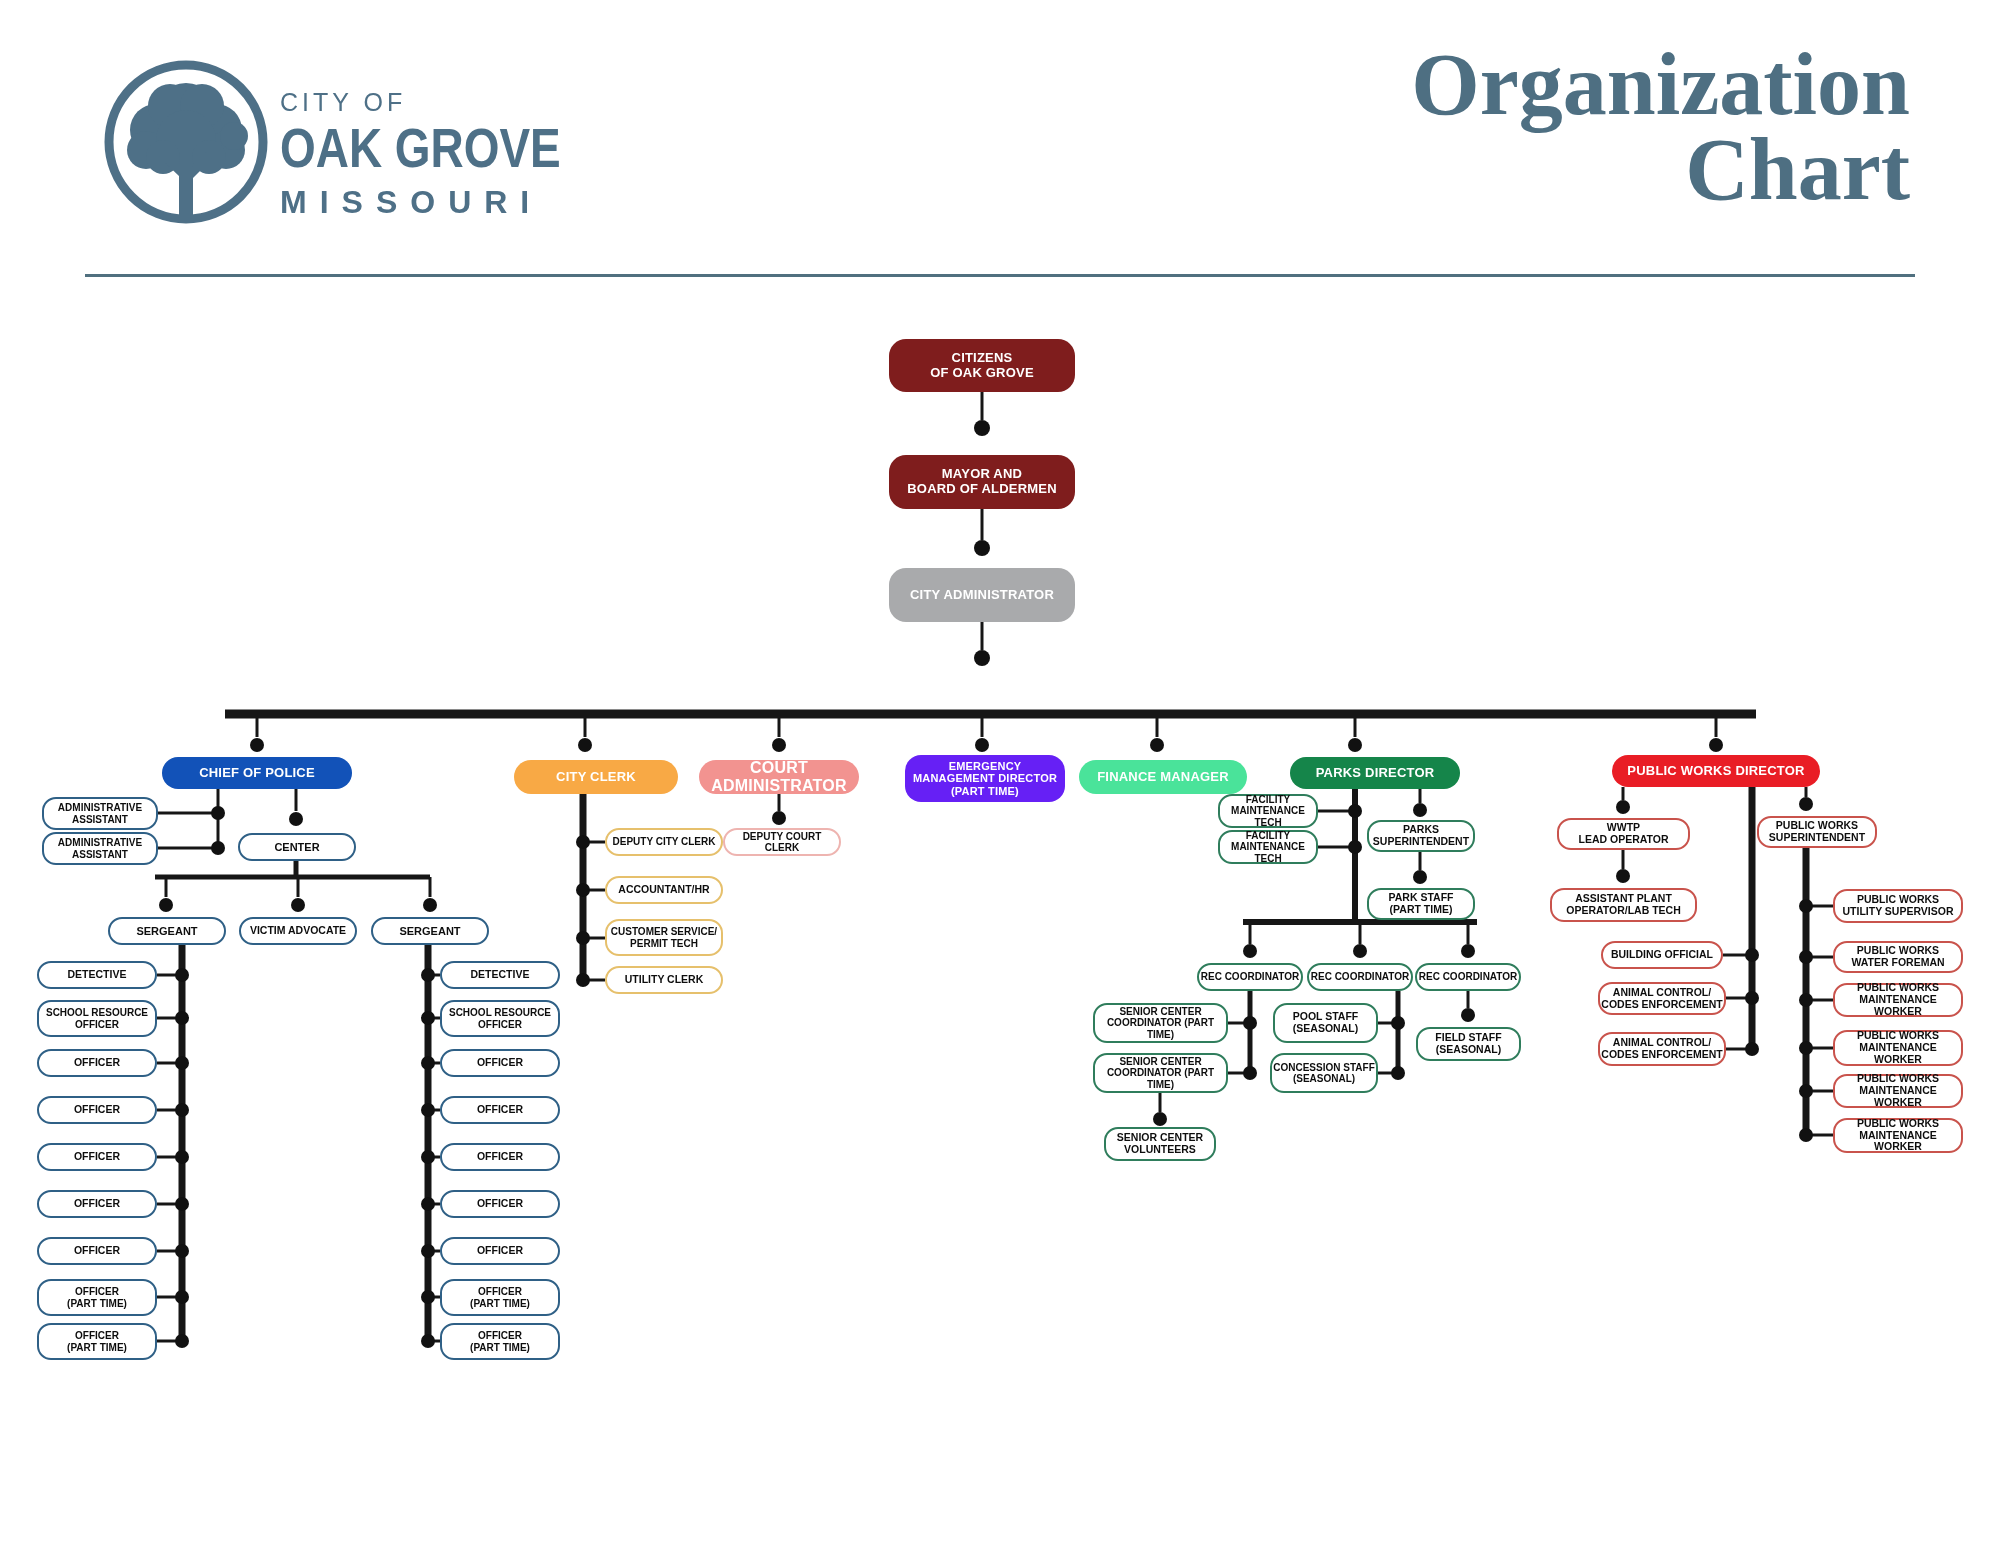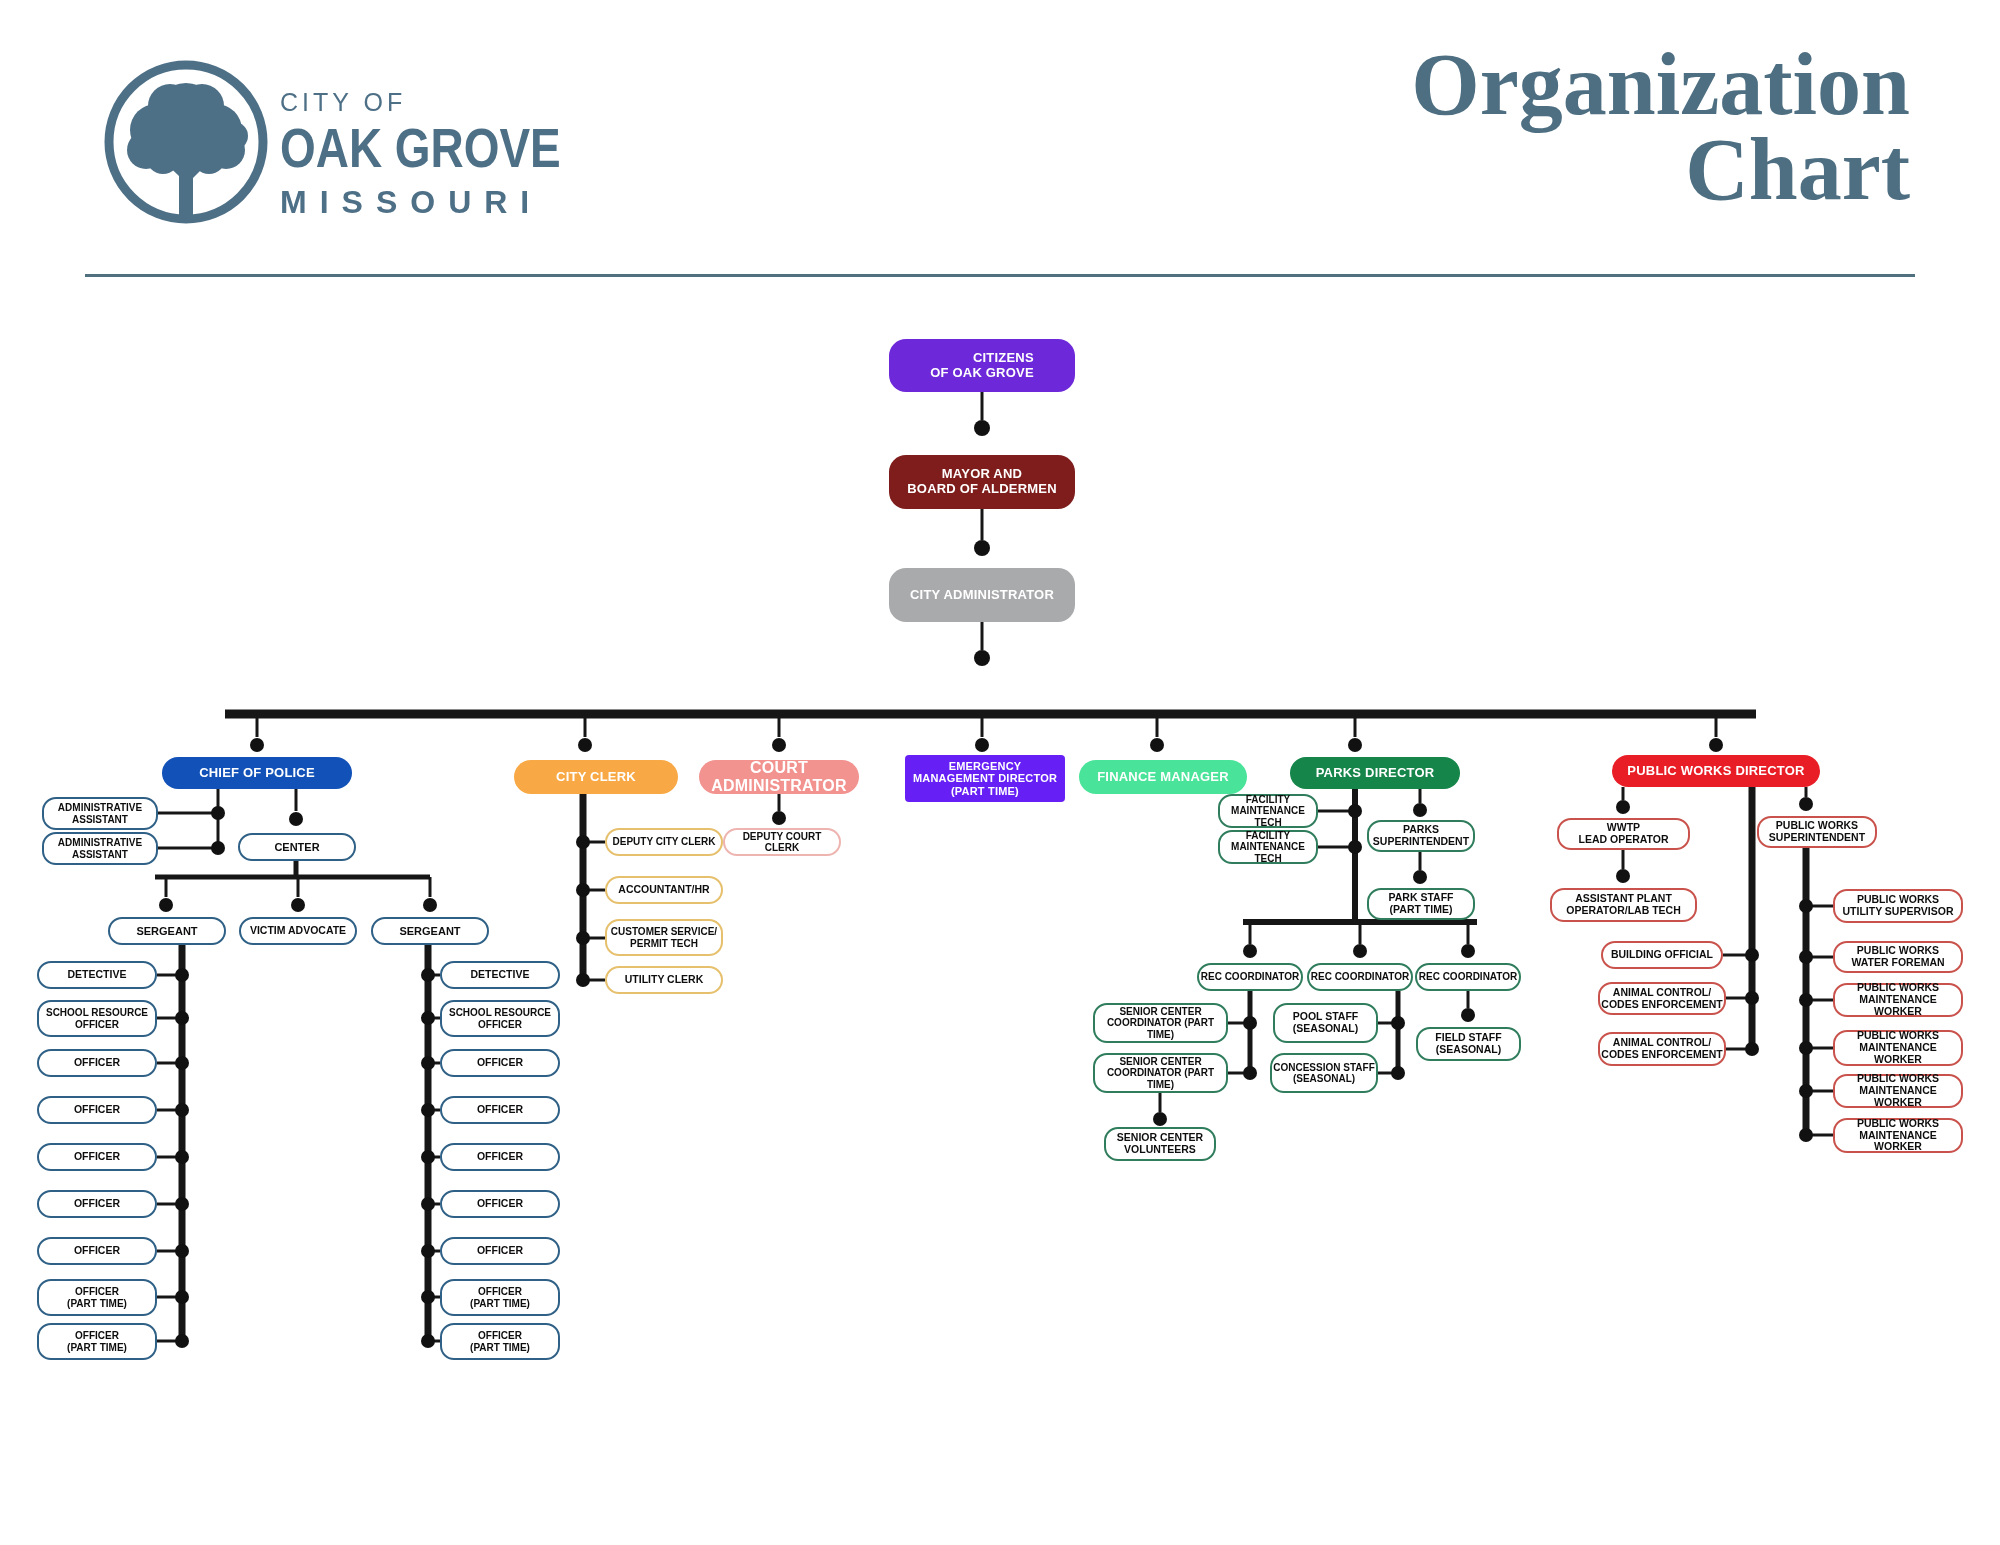--- a/index.html
+++ b/index.html
@@ -19,21 +19,21 @@
   
   .node{position:absolute;display:flex;align-items:center;justify-content:center;
         text-align:center;white-space:pre-line;font-weight:700;line-height:1.14;
         box-sizing:border-box;z-index:2;}
   .head{color:#fff;border-radius:17px;font-size:13px;letter-spacing:.2px;}
   .sub{background:#fff;border:2px solid #888;border-radius:14px;color:#0d0d0d;font-size:11px;}
   .fs10{font-size:10px;}
   .fs105{font-size:10.5px;}
   .fs11{font-size:11px;}
   .fs12{font-size:16px;}
-  .f-citizens{background:#6d28d9;text-align:right;}
+  .f-citizens{background:#7f1d1d;}
   .f-mayor{background:#7f1d1d;}
   .f-gray{background:#a9aaac;}
   .f-police{background:#1252b8;}
   .f-clerk{background:#f8a945;}
   .f-court{background:#f29390;}
   .f-emergency{background:#6620f5;}
   .f-finance{background:#4ae39a;}
   .f-parks{background:#15854a;}
   .f-pw{background:#e91d25;}
   .b-police{border-color:#2f6086;}
@@ -276,21 +276,21 @@
   <div class="node head f-clerk" style="left:514px;top:760px;width:164px;height:34px;">CITY CLERK</div>
   <div class="node sub b-clerk fs10" style="left:605px;top:828px;width:118px;height:28px;">DEPUTY CITY CLERK</div>
   <div class="node sub b-clerk fs105" style="left:605px;top:876px;width:118px;height:28px;">ACCOUNTANT/HR</div>
   <div class="node sub b-clerk fs10" style="left:605px;top:919px;width:118px;height:37px;">CUSTOMER SERVICE/
 PERMIT TECH</div>
   <div class="node sub b-clerk fs105" style="left:605px;top:966px;width:118px;height:28px;">UTILITY CLERK</div>
 
   <div class="node head f-court fs12" style="left:699px;top:760px;width:160px;height:34px;">COURT ADMINISTRATOR</div>
   <div class="node sub b-court fs10" style="left:723px;top:828px;width:118px;height:28px;">DEPUTY COURT CLERK</div>
 
-  <div class="node head f-emergency fs11" style="left:905px;top:755px;width:160px;height:47px;border-radius:4px;">EMERGENCY
+  <div class="node head f-emergency fs11" style="left:905px;top:755px;width:160px;height:47px;border-radius:16px;">EMERGENCY
 MANAGEMENT DIRECTOR
 (PART TIME)</div>
 
   <div class="node head f-finance" style="left:1079px;top:760px;width:168px;height:34px;">FINANCE MANAGER</div>
 
   <div class="node head f-parks" style="left:1290px;top:757px;width:170px;height:32px;">PARKS DIRECTOR</div>
   <div class="node sub b-parks fs10" style="left:1218px;top:794px;width:100px;height:34px;">FACILITY
 MAINTENANCE TECH</div>
   <div class="node sub b-parks fs10" style="left:1218px;top:830px;width:100px;height:34px;">FACILITY
 MAINTENANCE TECH</div>

